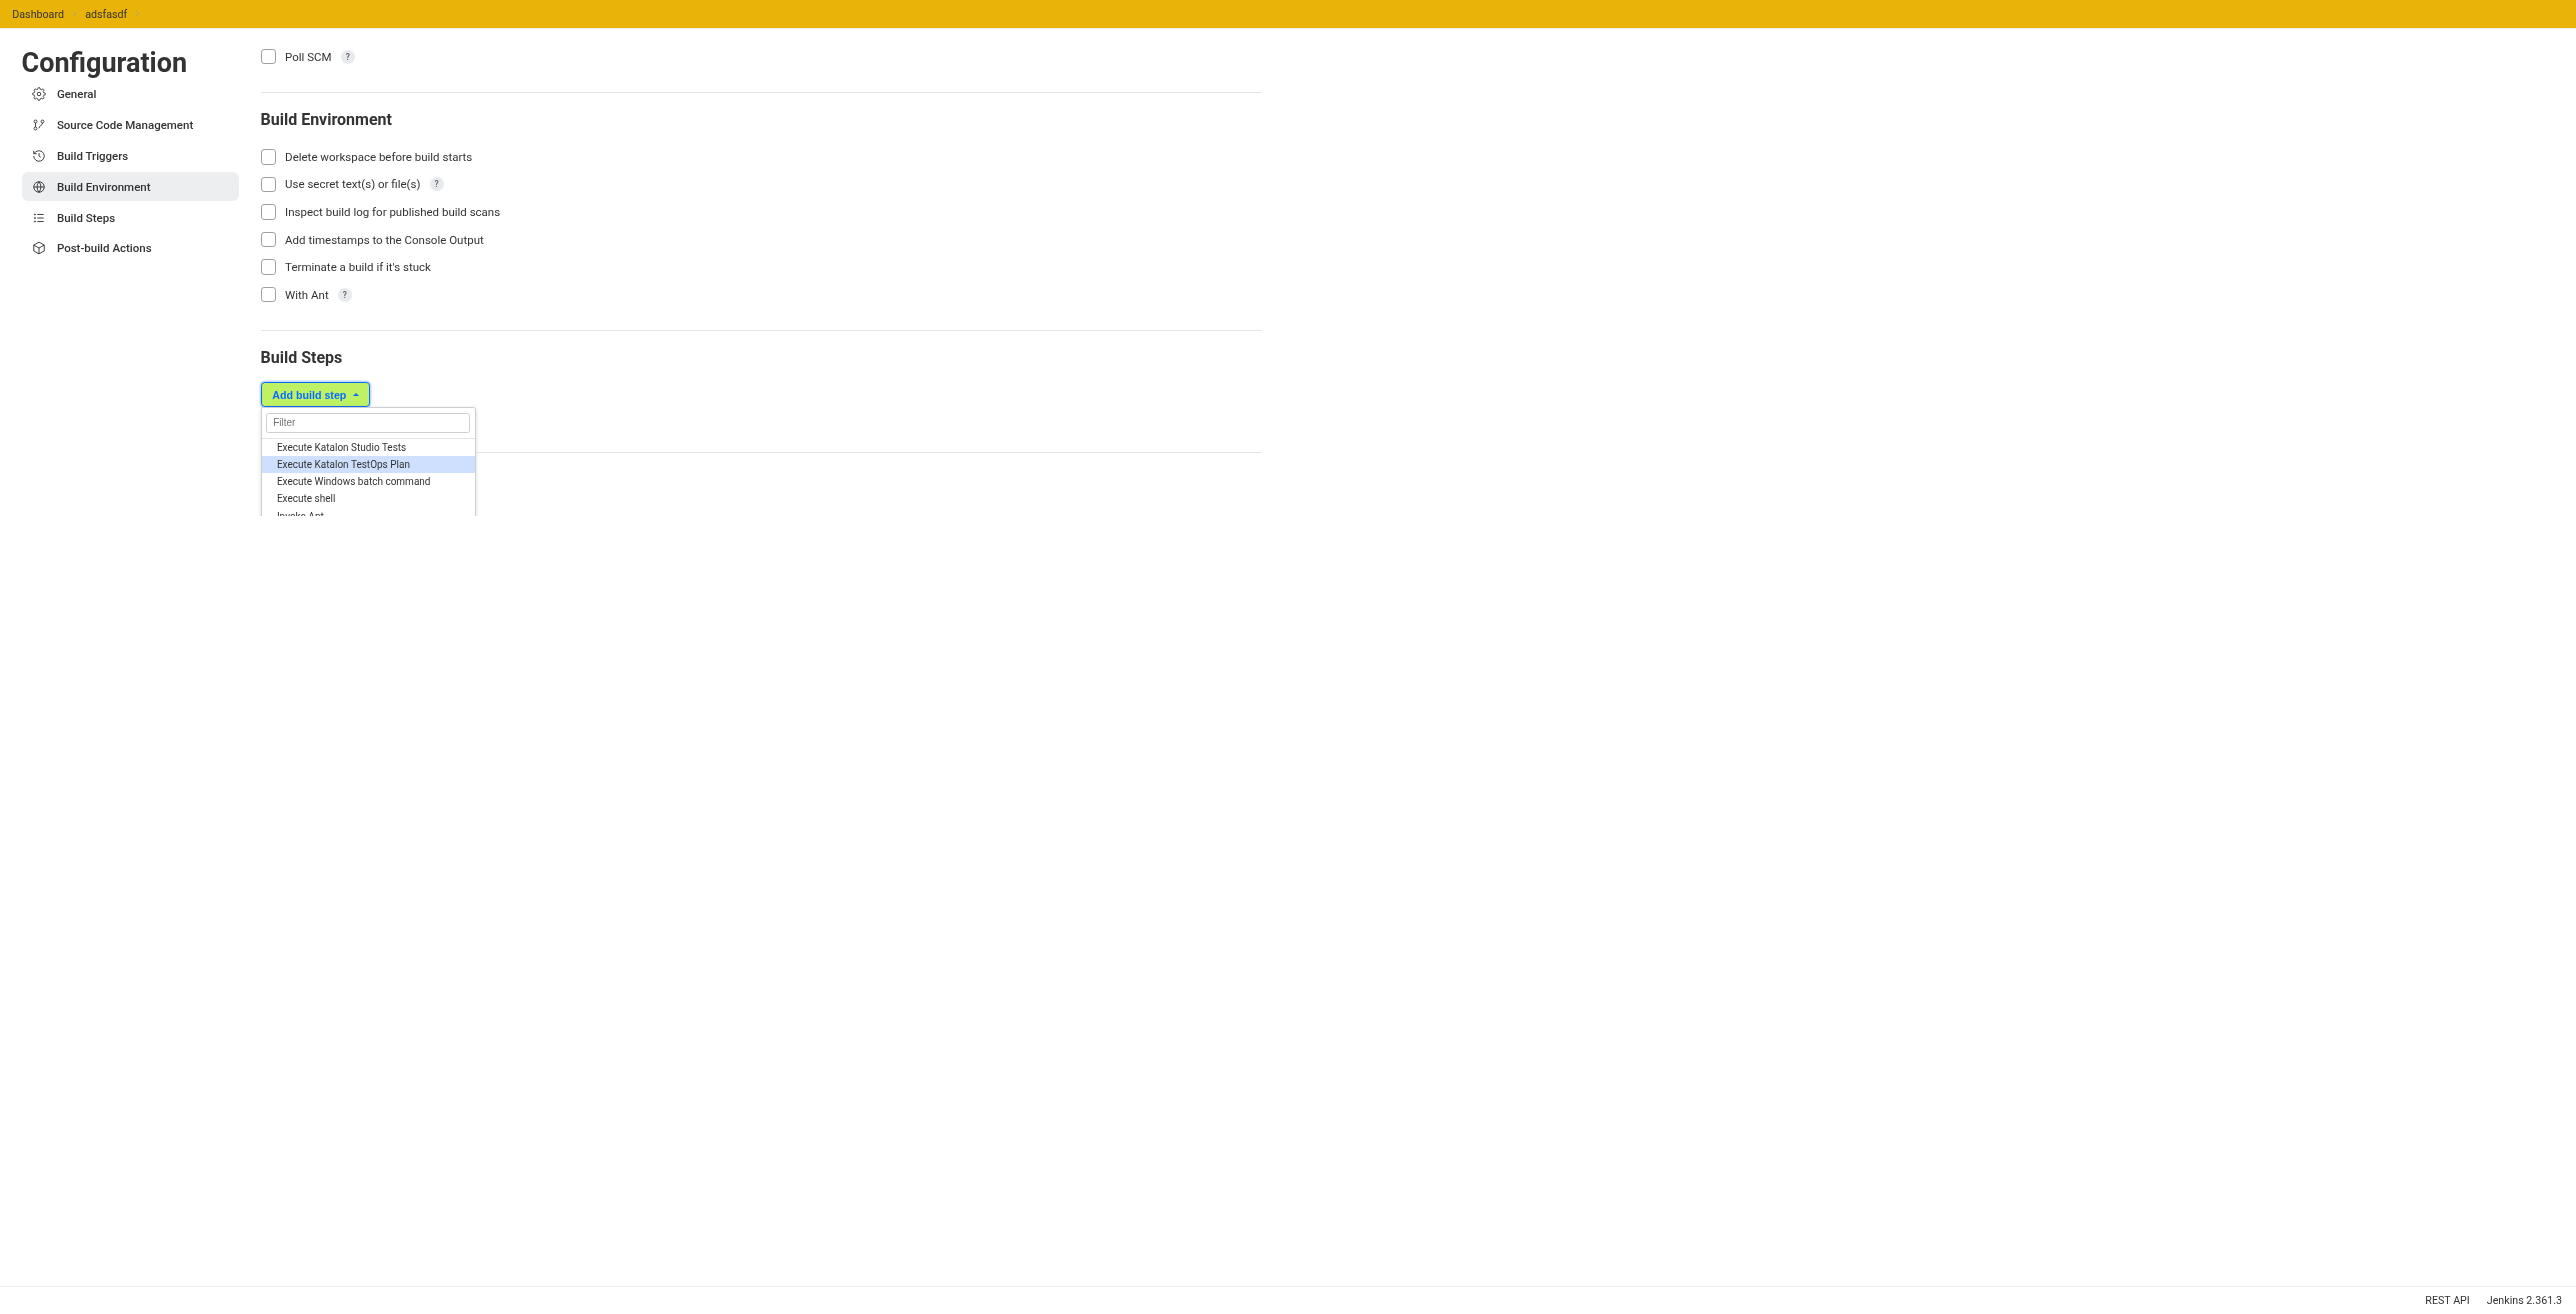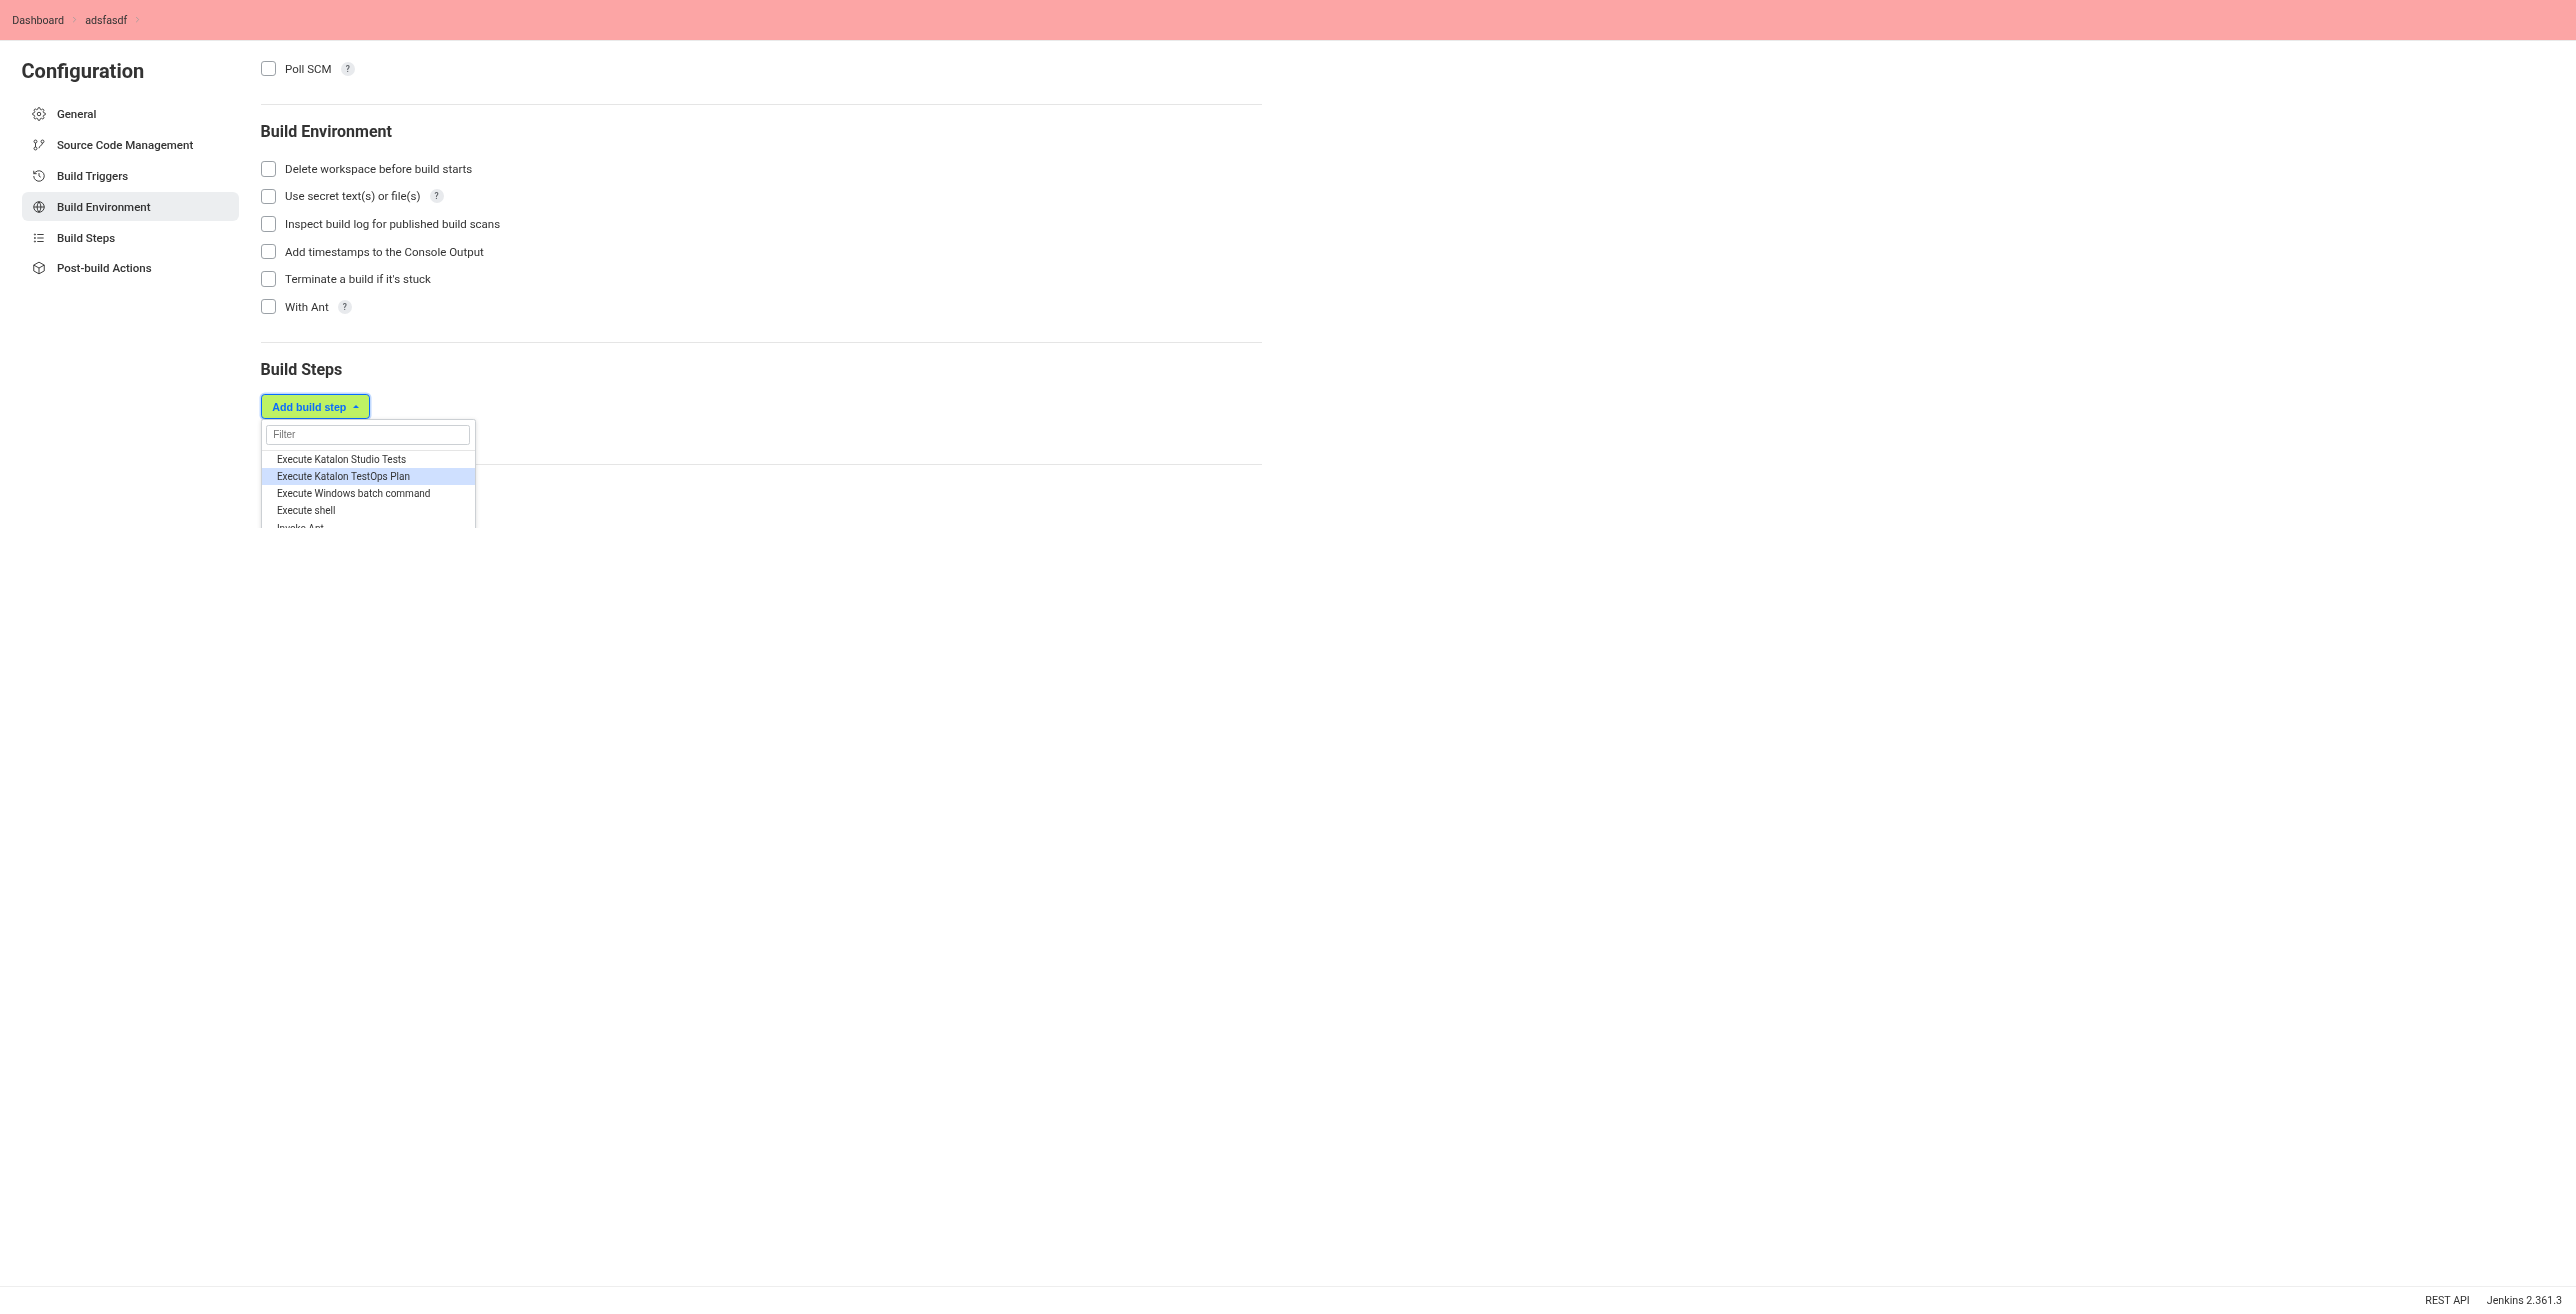--- a/index.html
+++ b/index.html
@@ -1,28 +1,28 @@
 <!DOCTYPE html>
 <html style="font-size:12.3px"><head>
 <meta charset="utf-8">
 <style>
 * { box-sizing: border-box; margin: 0; padding: 0; }
 body { font-family: -apple-system, BlinkMacSystemFont, "Segoe UI", Roboto, Helvetica, Arial, sans-serif; color: #333; background: #fff; font-size: 10.7px; }
 a { text-decoration: none; color: inherit; }
 
-.breadcrumb-bar { height: 41px; background: #fca5a5; border-bottom: 0.8px solid #eaeaea; display: flex; align-items: center; padding: 0 12.3px; gap: 6px; }
+.breadcrumb-bar { height: 29px; background: #eab308; border-bottom: 0.8px solid #eaeaea; display: flex; align-items: center; padding: 0 12.3px; gap: 6px; }
 .breadcrumb-item { color: #333; }
 .chevron-right { color: #999; }
 .chevron-right svg { width: 9.2px; height: 9.2px; display: block; }
 
 .page-body { display: flex; }
 .side-col { width: 239px; padding: 18.4px 0 0 21.5px; }
 .main-col { flex: 1; padding: 0 21.5px 46px 21.5px; max-width: 1044px; }
 
-.page-title { font-size: 20px; font-weight: 700; margin-bottom: 16px; }
+.page-title { font-size: 27px; font-weight: 700; margin-bottom: 0; }
 
 .side-nav { display: flex; flex-direction: column; gap: 1.5px; }
 .side-nav-item { display: flex; align-items: center; gap: 10.7px; padding: 7.7px 10.7px; border-radius: 6.1px; cursor: pointer; color: #333; }
 .side-nav-item.active { background: #eceef0; }
 .side-nav-item .icon { width: 14px; height: 14px; display: flex; align-items: center; justify-content: center; }
 .side-nav-item .icon svg { width: 14px; height: 14px; stroke: #333; fill: none; stroke-width: 1.6; }
 .side-nav-item .label { font-size: 11.5px; font-weight: 500; }
 
 .section-divider { border-top: 0.8px solid #e5e5e5; margin: 21.5px 0 17px 0; }
 

